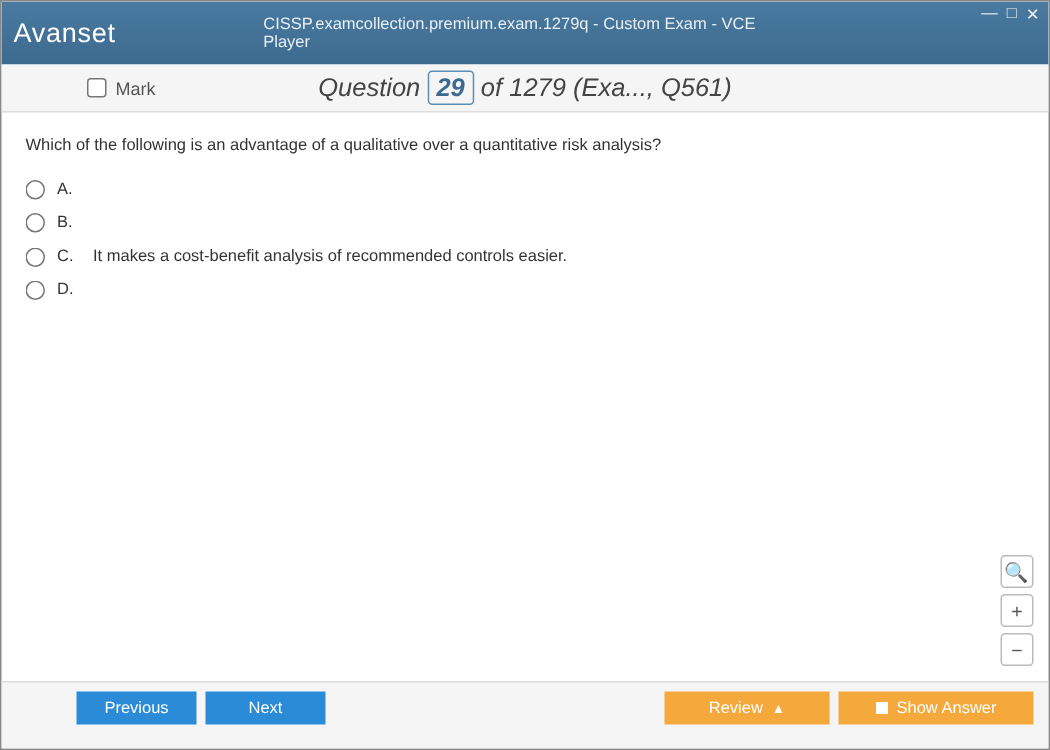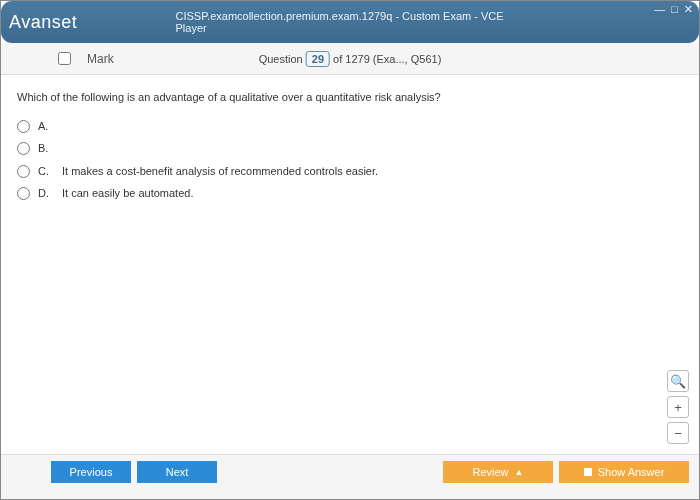--- a/index.html
+++ b/index.html
@@ -1,26 +1,26 @@
 <!DOCTYPE html>
 <html><head>
 <meta charset="utf-8">
 <style>
   * { box-sizing: border-box; margin: 0; padding: 0; font-family: Arial, sans-serif; }
   body { background: #fff; width: 700px; height: 500px; overflow: hidden; border: 1px solid #888; display: flex; flex-direction: column; }
-  .titlebar { background: #3d6a8f; background: linear-gradient(#4a7aa0,#3d6a8f); color: #fff; height: 42px; display: flex; align-items: center; padding: 0 8px; position: relative; border-radius: 11px; }
+  .titlebar { background: #3d6a8f; background: linear-gradient(#4a7aa0,#3d6a8f); color: #fff; height: 42px; display: flex; align-items: center; padding: 0 8px; position: relative; }
   .logo { font-size: 18px; font-weight: 300; letter-spacing: 0.5px; }
   .logo b { font-weight: 400; }
   .title-text { position: absolute; left: 50%; transform: translateX(-50%); font-size: 11px; color: #e8f0f5; }
   .win-controls { position: absolute; right: 6px; top: 2px; display: flex; gap: 6px; font-size: 11px; color: #e8f0f5; }
   .win-controls span { cursor: pointer; }
   .question-header { background: #f5f5f5; border-bottom: 1px solid #ddd; height: 32px; display: flex; align-items: center; padding: 0 12px; font-size: 12px; color: #555; position: relative; }
-  .mark-row { display: flex; align-items: center; gap: 16px; padding-left: 45px; }
+  .mark-row { display: flex; align-items: center; gap: 6px; padding-left: 45px; }
   .mark-row input { width: 13px; height: 13px; }
-  .q-counter { position: absolute; left: 50%; transform: translateX(-50%); font-size: 11px; color: #444; }
+  .q-counter { position: absolute; left: 50%; transform: translateX(-50%); font-size: 17px; color: #444; font-style: italic; }
   .q-num-box { border: 1px solid #5a8fb5; border-radius: 3px; padding: 1px 5px; color: #3d6a8f; font-weight: bold; }
   .content { flex: 1; padding: 14px 16px; font-size: 11px; color: #333; position: relative; }
   .question-text { margin-bottom: 12px; line-height: 1.5; }
   .options { display: flex; flex-direction: column; gap: 6px; }
   .option-row { display: flex; align-items: flex-start; gap: 8px; line-height: 1.5; }
   .option-row input[type=radio] { margin-top: 2px; }
   .opt-letter { width: 16px; }
   .zoom-controls { position: absolute; right: 10px; bottom: 10px; display: flex; flex-direction: column; gap: 4px; }
   .zoom-btn { width: 22px; height: 22px; border: 1px solid #bbb; background: #fff; border-radius: 3px; display: flex; align-items: center; justify-content: center; font-size: 13px; color: #555; cursor: pointer; }
   .footer { background: #f5f5f5; border-top: 1px solid #ddd; padding: 6px 10px 10px; }
@@ -73,21 +73,20 @@
       <span class="opt-letter">B.</span>
     </label>
     <label class="option-row">
       <input type="radio" name="ans" style="">
       <span class="opt-letter">C.</span>
       <span>It makes a cost-benefit analysis of recommended controls easier.</span>
     </label>
     <label class="option-row">
       <input type="radio" name="ans" style="">
       <span class="opt-letter">D.</span>
-      <span>It can easily be automated.</span>
     </label>
   </div>
   <div class="zoom-controls">
     <div class="zoom-btn">🔍</div>
     <div class="zoom-btn">+</div>
     <div class="zoom-btn">−</div>
   </div>
 </div>
 
 <div class="footer">

